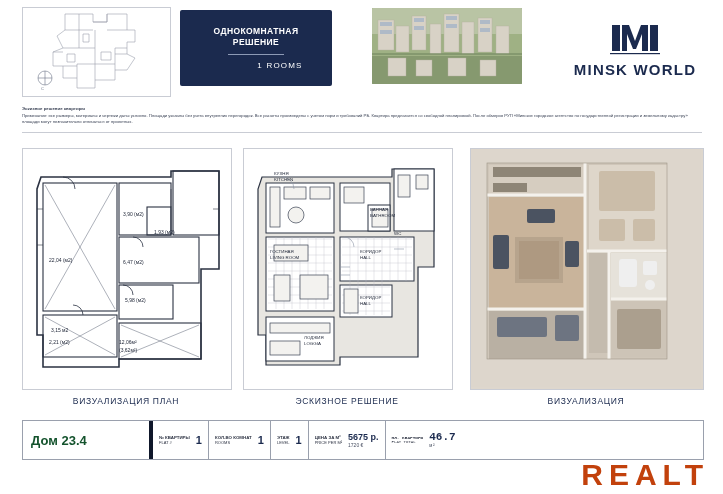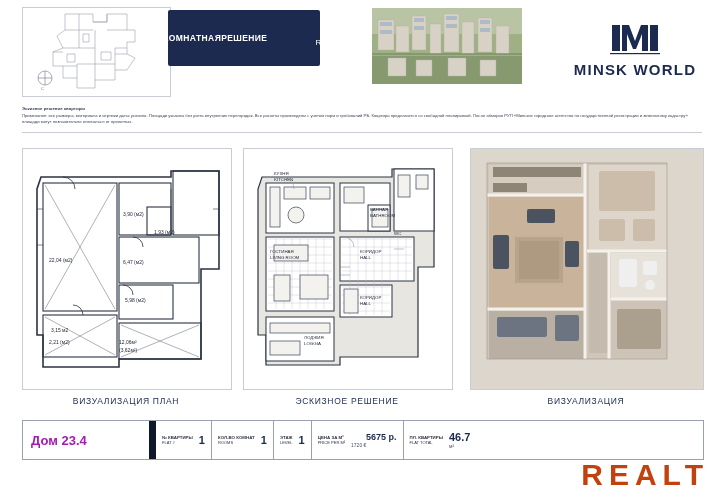--- a/index.html
+++ b/index.html
@@ -14,23 +14,23 @@
   .sheet{position:absolute;inset:0;background:#fff;}
 
   
   .header{position:absolute;left:0;top:0;width:723px;height:100px;}
   .mini-plan{
     position:absolute;left:22px;top:7px;width:147px;height:88px;
     border:1px solid #c9ccd4;background:#fff;
   }
   .mini-plan svg{display:block;}
   .title-box{
-    position:absolute;left:168px;top:10px;width:152px;height:56px;
+    position:absolute;left:180px;top:10px;width:152px;height:76px;
     background:#1b2a4e;color:#fff;border-radius:2px;
-    display:flex;flex-direction:row;align-items:center;justify-content:center;
+    display:flex;flex-direction:column;align-items:center;justify-content:center;
     text-align:center;
   }
   .title-box .t1{font-size:8.5px;font-weight:bold;letter-spacing:.4px;line-height:11px;}
   .title-box .rule{width:56px;height:1px;background:#8d9ab5;margin:6px 0;}
   .title-box .t2{font-size:8px;letter-spacing:1.2px;margin-left:48px;}
   .aerial{
     position:absolute;left:372px;top:8px;width:150px;height:76px;
     overflow:hidden;border-radius:1px;background:#8a9a7a;
   }
   .logo{
@@ -62,30 +62,30 @@
   #cap-visual{left:470px;width:232px;}
 
   
   .footer{
     position:absolute;left:22px;top:420px;width:680px;height:38px;
     border:1px solid #9aa0ad;
     display:flex;align-items:stretch;
   }
   .f-house{
     width:118px;display:flex;align-items:center;padding-left:8px;
-    font-size:13px;font-weight:bold;color:#a21caf;border-right:7px solid #0f172a;text-align:right;
+    font-size:13px;font-weight:bold;color:#14532d;border-right:4px solid #0f172a;text-align:right;
   }
   .f-cell{display:flex;align-items:center;border-right:1px solid #9aa0ad;padding:0 6px;gap:6px;}
   .f-lbl{font-size:4px;line-height:5.5px;color:#2c3242;}
   .f-lbl b{display:block;font-size:4.4px;}
   .f-val{font-size:11px;font-weight:bold;color:#1b2a4e;}
-  .f-val.small{font-size:9px;margin-left:15px;}
+  .f-val.small{font-size:9px;}
   .f-sub{font-size:5px;color:#4a5163;font-weight:normal;}
   .f-stack{display:flex;flex-direction:column;justify-content:center;}
-  .f-last{border-right:none;flex:1;}
+  .f-last{border-right:none;flex:1;font-family:Liberation Mono, monospace;}
 
   .watermark{
     position:absolute;right:14px;bottom:2px;
     font-size:30px;font-weight:bold;color:#c2410c;letter-spacing:6px;
     pointer-events:none;
   }
   .room-lbl{position:absolute;font-size:5px;color:#22293a;white-space:nowrap;}
   .room-lbl.ru{font-size:4.4px;}
 </style>
 </head>

